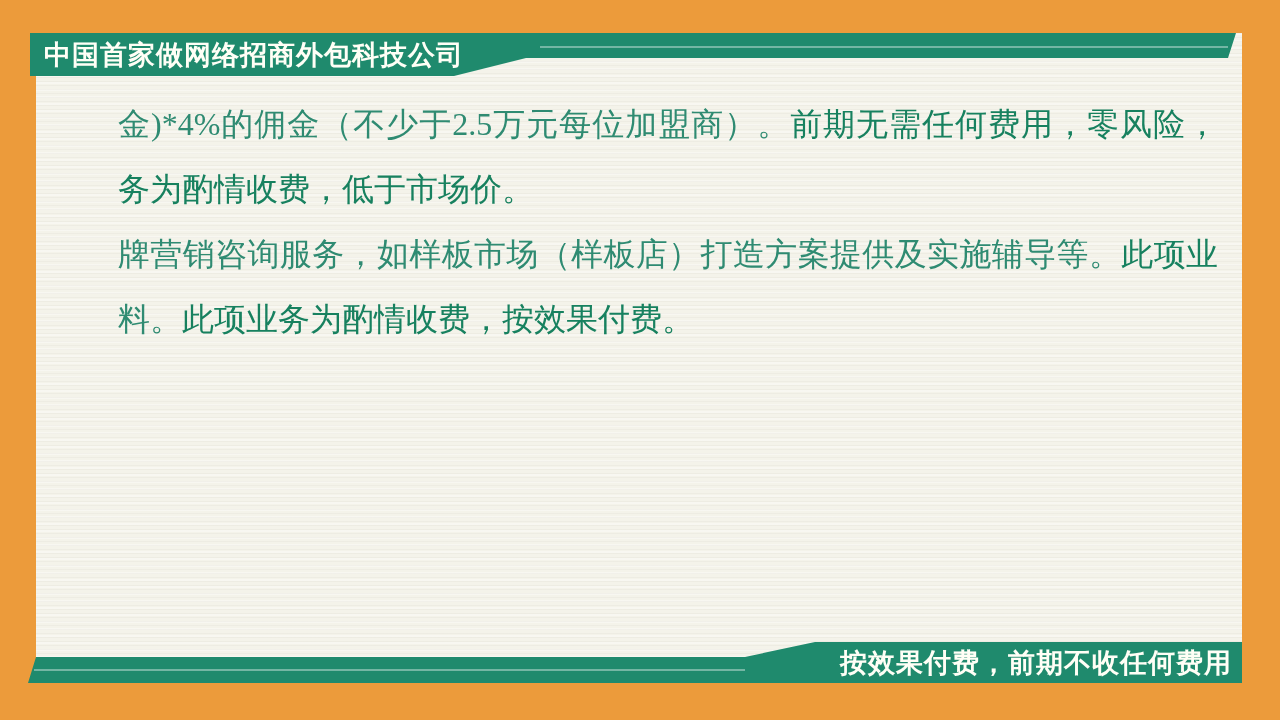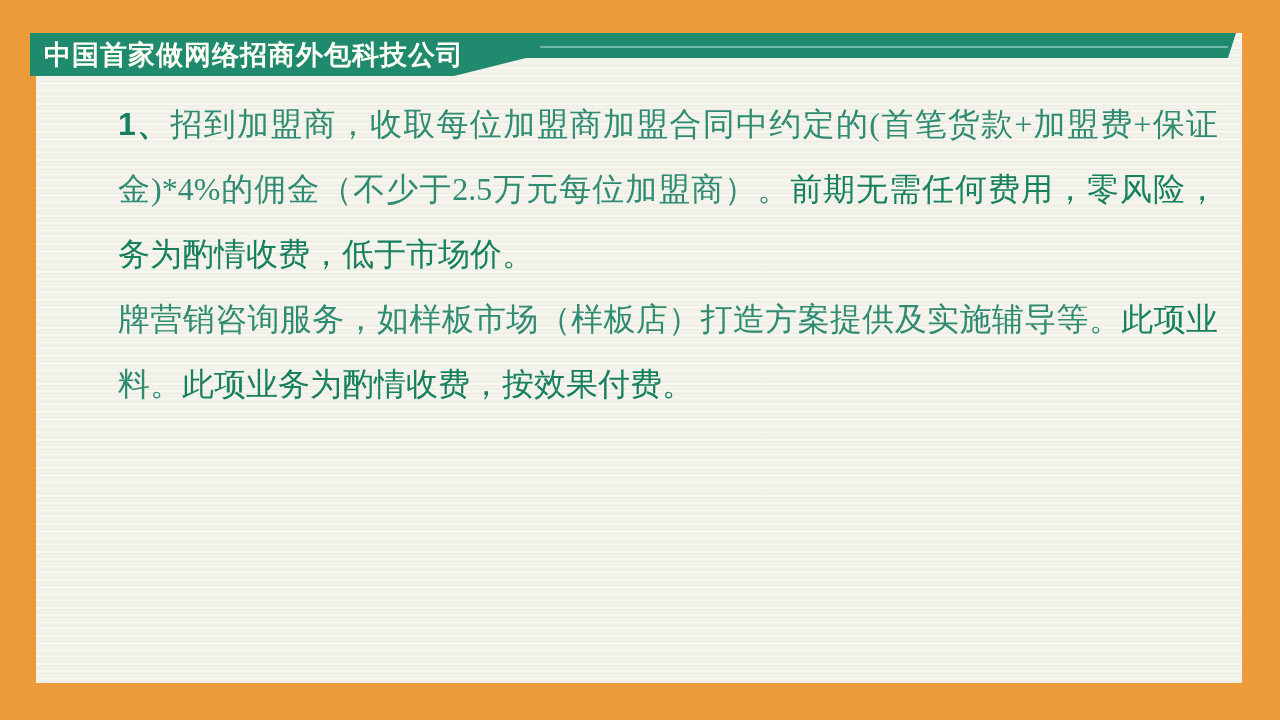--- a/index.html
+++ b/index.html
@@ -82,20 +82,23 @@
 
 <div class="slide">
   <div class="paper"></div>
 
   <div class="header-bar">
     <div class="header-line"></div>
     <div class="header-title">中国首家做网络招商外包科技公司</div>
   </div>
 
   <div class="body-text">
-      <div class="text-line justify"><span class="seg-num">1、</span><span class="seg-regular">招到加盟商，收取每位加盟商加盟合同中约定的(首笔货款+加盟费+保证</span></div>
       <div class="text-line justify"><span class="seg-regular">金)*4%的佣金（不少于2.5万元每位加盟商）。</span><span class="seg-bold">前期无需任何费用，零风险，</span></div>
       <div class="text-line"><span class="seg-bold">务为酌情收费，低于市场价。</span></div>
       <div class="text-line justify"><span class="seg-regular">牌营销咨询服务，如样板市场（样板店）打造方案提供及实施辅导等。</span><span class="seg-bold">此项业</span></div>
       <div class="text-line"><span class="seg-regular">料。</span><span class="seg-bold">此项业务为酌情收费，按效果付费。</span></div>
     </div>
 
+  <div class="footer-bar">
+    <div class="footer-line"></div>
+    <div class="footer-text">按效果付费，前期不收任何费用</div>
+  </div>
 </div>
 
 </body></html>

